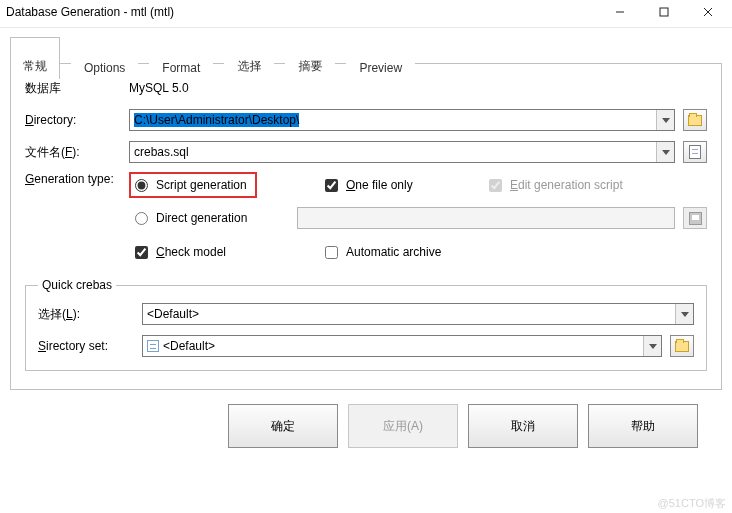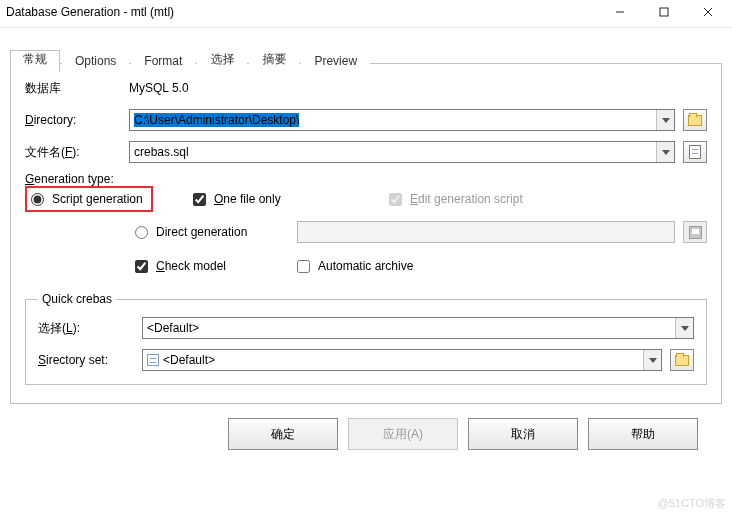--- a/index.html
+++ b/index.html
@@ -33,27 +33,27 @@
   .content {
     padding: 8px 10px 0 10px;
   }
   .tabs {
     display: flex;
     align-items: flex-end;
     height: 28px;
     border-bottom: 1px solid #c0c0c0;
   }
   .tab {
-    padding: 0 12px 4px 12px;
+    padding: 20px 12px 4px 12px;
     border: 1px solid transparent;
     border-bottom: none;
-    margin-right: 2px;
+    margin-right: 11px;
     color: #333;
     position: relative;
-    top: 9px;
+    top: 16px;
     background: #fff;
   }
   .tab.active {
     border-color: #c0c0c0;
     background: #fff;
     font-weight: normal;
   }
   .panel {
     border: 1px solid #c0c0c0;
     border-top: none;
@@ -169,21 +169,21 @@
     align-items: center;
     flex: 1;
     gap: 0;
   }
   .radio, .check {
     display: flex; align-items: center; gap: 4px;
     white-space: nowrap;
   }
   .radio input, .check input { margin: 0 4px 0 0; }
   .radiogroup-col { width: 168px; }
-  .check-col { width: 196px; display:flex; align-items:flex-end;}
+  .check-col { width: 164px; display:flex; align-items:flex-end;margin-left:28px;}
   .redbox {
     border: 2px solid #e03030;
     padding: 4px 8px 4px 4px;
     display: inline-flex;
     align-items: center;
     gap: 4px;
   }
   .disabled-text { color: #9a9a9a; }
   fieldset.ql {
     border: 1px solid #c0c0c0;
@@ -198,21 +198,21 @@
     border-top: 5px solid #555;
   }
   .btnbar {
     display: flex;
     justify-content: flex-end;
     gap: 10px;
     padding: 14px 24px 0 0;
   }
   .btn {
     min-width: 110px;
-    height: 32px;
+    height: 44px;
     border: 1px solid #8a8a8a;
     background: linear-gradient(#fdfdfd,#e6e6e6);
     display: flex; align-items: center; justify-content: center;
     padding: 0 12px;
   }
   .btn.disabled { color:#9a9a9a; border-color:#c6c6c6; background:#f1f1f1;}
   .watermark {
     position: absolute;
     right: 6px; bottom: 2px;
     font-size: 11px;
@@ -299,21 +299,21 @@
           <div class="cbtn">
               <div class="chev"></div>
             </div>
         </div>
         <div class="iconbtn">
           <div class="doc-icon"></div>
         </div>
       </div>
     </div>
 
-    <div class="row" style="align-items:flex-start;flex-direction:column;">
+    <div class="row" style="align-items:flex-start;">
       <div class="lbl"><span class="u">G</span><span>eneration type:</span></div>
       <div class="genrow">
         <div class="radiogroup-col">
           <span class="redbox">
             <label class="radio">
               <input type="radio" name="gt" checked="" style="">
               <span>Script generation</span>
             </label>
           </span>
         </div>

